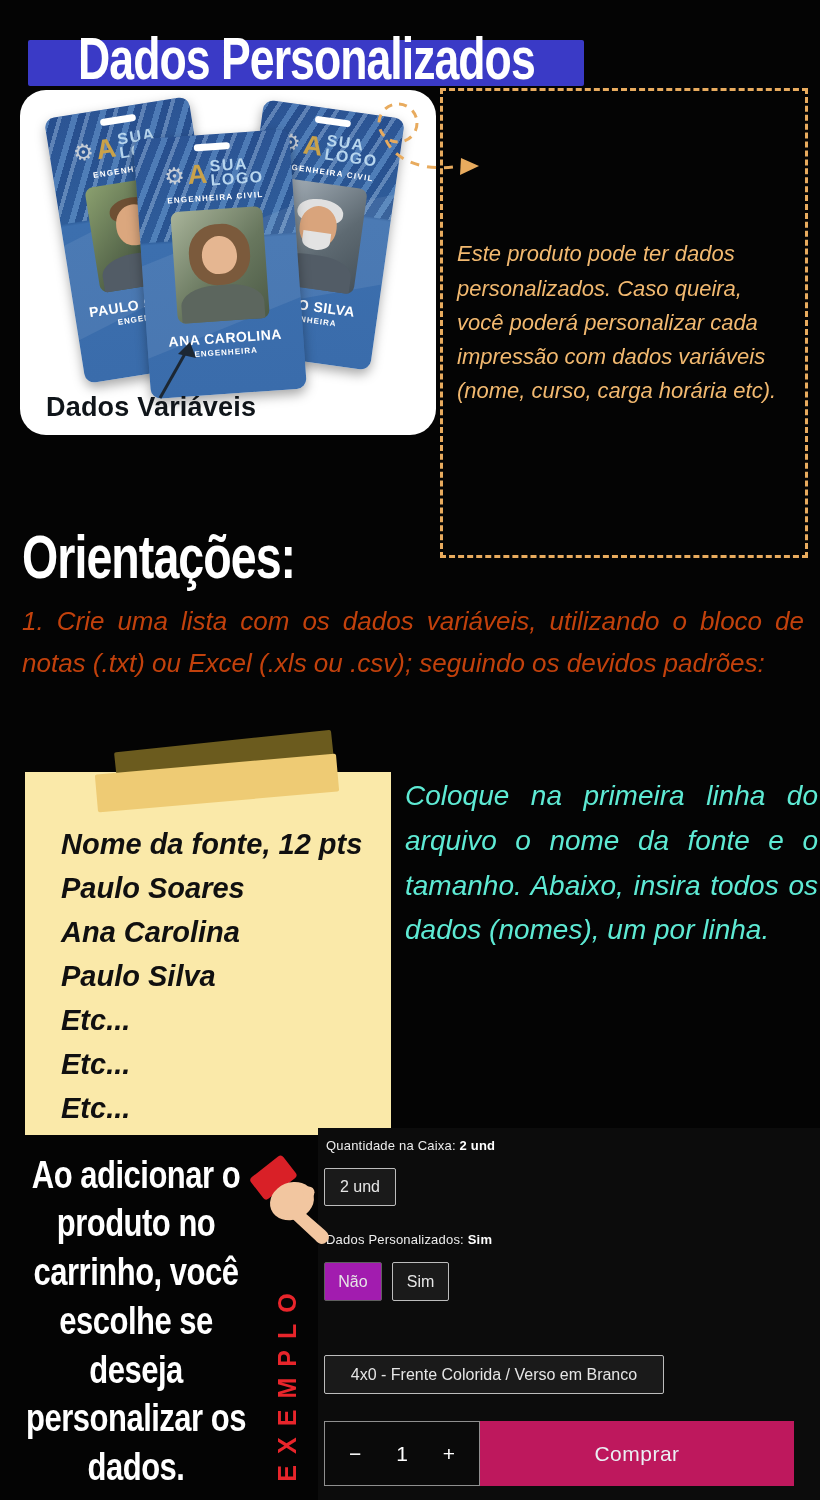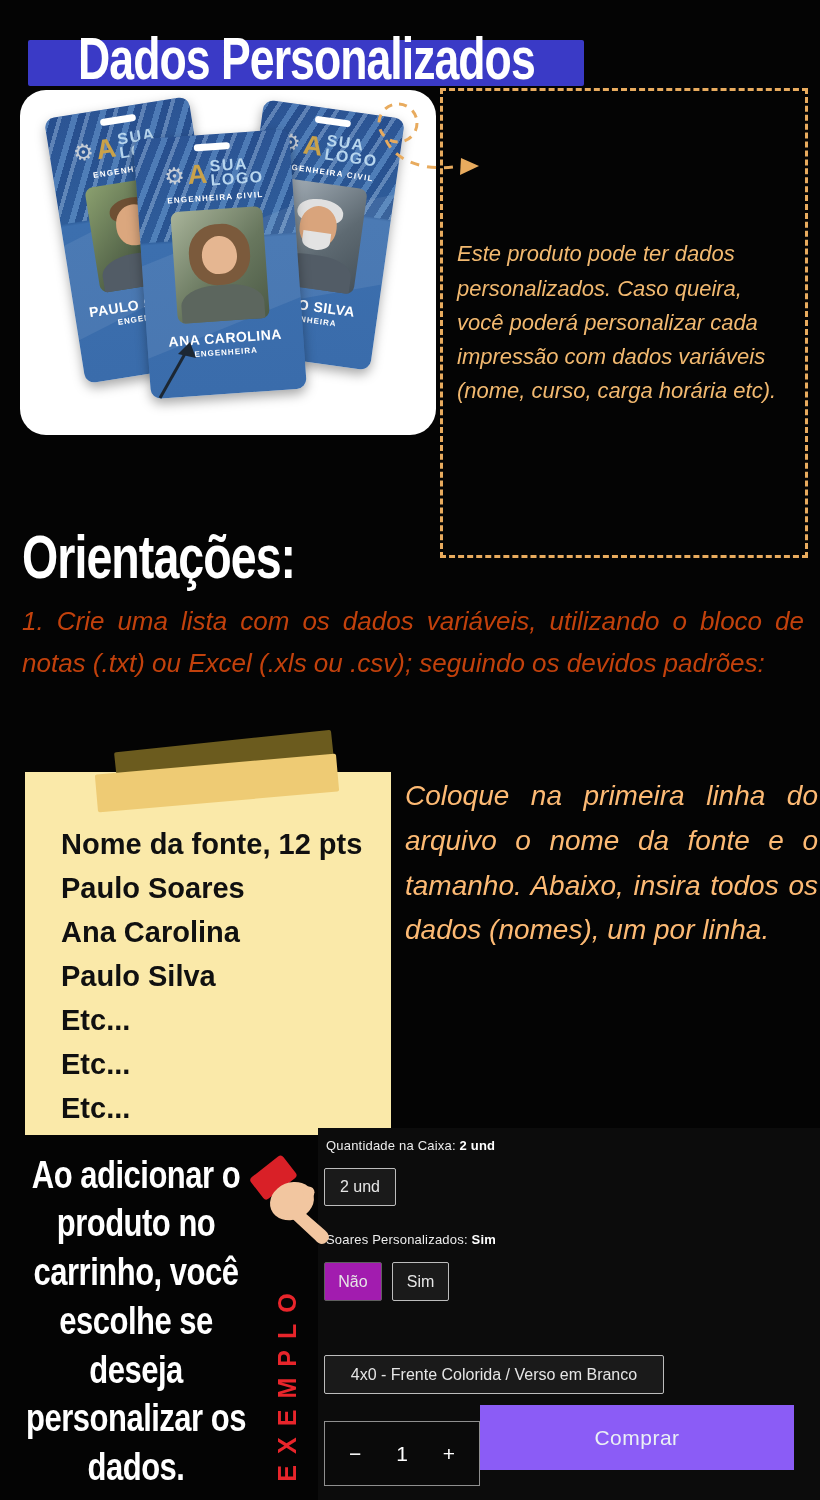--- a/index.html
+++ b/index.html
@@ -96,28 +96,28 @@
     letter-spacing:-1px; line-height:1; transform:scale(.95,1.25); transform-origin:top left;
     white-space:nowrap;
   }
   .step-text {
     position:absolute; left:22px; top:600px; width:782px; color:#c2410c;
     font-style:italic; font-size:26px; line-height:1.63; text-align:justify;
   }
 
   
   .note { position:absolute; left:25px; top:772px; width:366px; height:363px; background:#fae9a9; }
-  .note-lines { padding:50px 9px 0 36px; color:#101010; font-weight:bold; 
+  .note-lines { padding:50px 9px 0 36px; color:#101010; font-weight:bold; font-style:italic;
                 font-size:29px; line-height:44px; }
   .tape-dark { position:absolute; left:115px; top:741px; width:218px; height:30px;
                background:#6b5b1e; transform:rotate(-6deg); border-radius:2px; z-index:2; }
   .tape-gold { position:absolute; left:96px; top:764px; width:242px; height:38px;
                background:#eecb74; transform:rotate(-5deg); border-radius:2px; z-index:3; }
 
-  .side-text { position:absolute; left:405px; top:774px; width:413px; color:#fdba74;
+  .side-text { position:absolute; left:405px; top:774px; width:413px; color:#5eead4;
                font-style:italic; font-size:28px; line-height:1.6; text-align:justify; }
 
   
   .cart-note {
     position:absolute; left:10px; top:1150px; width:252px; color:#fff; font-weight:bold;
     font-size:31px; line-height:39px; text-align:center; letter-spacing:-.5px;
     transform:scaleY(1.25); transform-origin:top center;
   }
   .hand { position:absolute; left:247px; top:1155px; width:88px; height:98px; z-index:4; }
   .exemplo {
@@ -140,22 +140,22 @@
   .lbl-per { left:8px; top:104px; }  .btn-nao { left:6px; top:134px; width:58px; height:39px; }
   .btn-sim { left:74px; top:134px; width:57px; height:39px; }
   .lbl-imp { left:8px; top:197px; }  .btn-imp { left:6px; top:227px; width:340px; height:39px; }
   .stepper {
     position:absolute; left:6px; top:293px; width:156px; height:65px;
     background:#0a0a0a; border:1px solid #8f8f8f; display:flex; align-items:center;
     justify-content:space-between; padding:0 24px; color:#fff; font-size:21px;
   }
   .step-btn { cursor:pointer; }
   .buy-btn {
-    position:absolute; left:162px; top:277px; width:314px; height:65px;
-    background:#8b5cf6; color:#eaf0f4; font-size:21px; letter-spacing:.5px;
+    position:absolute; left:162px; top:293px; width:314px; height:65px;
+    background:#be185d; color:#eaf0f4; font-size:21px; letter-spacing:.5px;
     display:flex; align-items:center; justify-content:center; cursor:pointer;
   }
 </style>
 </head>
 <body>
 
 <div class="title-bar">
   <div class="title-text">Dados Personalizados</div>
 </div>
 
@@ -219,20 +219,21 @@
       <div class="face"></div>
     </div>
     <div class="badge-name">ANA CAROLINA</div>
     <div class="badge-role">ENGENHEIRA</div>
   </div>
 
   <svg class="card-arrow" width="416" height="345">
     <line x1="140" y1="308" x2="166" y2="262" stroke="#1c2733" stroke-width="3"></line>
     <polygon points="170,252 176,268 158,264" fill="#1c2733"></polygon>
   </svg>
+  <div class="card-caption">Dados Variáveis</div>
 </div>
 
 <svg class="doodle" viewBox="0 0 145 92">
   <circle cx="40" cy="27" r="19" fill="none" stroke="#e8ab5e" stroke-width="3" stroke-dasharray="8 7"></circle>
   <path d="M28 44 C 38 66, 68 76, 102 70" fill="none" stroke="#e8ab5e" stroke-width="3" stroke-dasharray="9 8"></path>
   <polygon points="103,62 121,70 102,79" fill="#e8ab5e"></polygon>
 </svg>
 
 <div class="callout">
   <div class="callout-text">Este produto pode ter dados personalizados. Caso queira, você poderá personalizar cada impressão com dados variáveis (nome, curso, carga horária etc).</div>
@@ -271,21 +272,21 @@
 <div class="exemplo">EXEMPLO</div>
 
 <div class="product-panel">
 
   <div class="opt-label lbl-qty">
     <span>Quantidade na Caixa: </span><b>2 und</b>
   </div>
   <div class="opt-btn btn-qty">2 und</div>
 
   <div class="opt-label lbl-per">
-    <span>Soares Personalizados: </span><b>Sim</b>
+    <span>Dados Personalizados: </span><b>Sim</b>
   </div>
   <div class="opt-btn dim btn-nao">Não</div>
   <div class="opt-btn btn-sim">Sim</div>
 
   <div class="opt-btn btn-imp">4x0 - Frente Colorida / Verso em Branco</div>
 
   <div class="stepper">
     <span class="step-btn">−</span>
     <span>1</span>
     <span class="step-btn">+</span>

